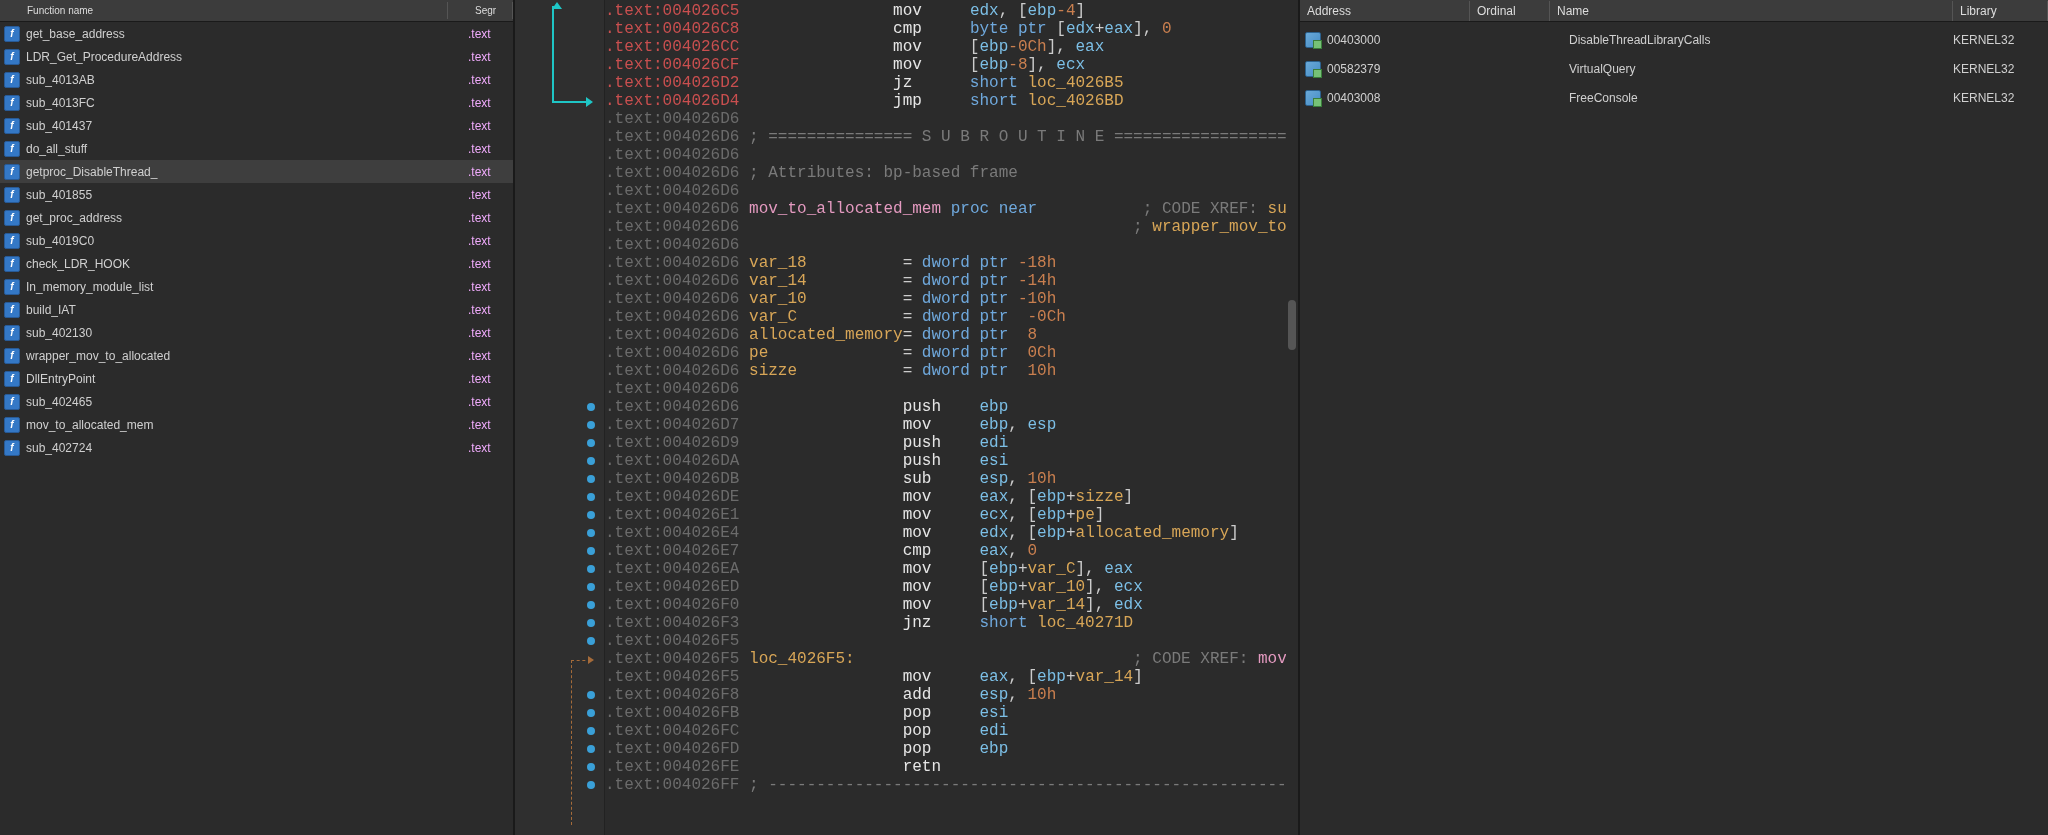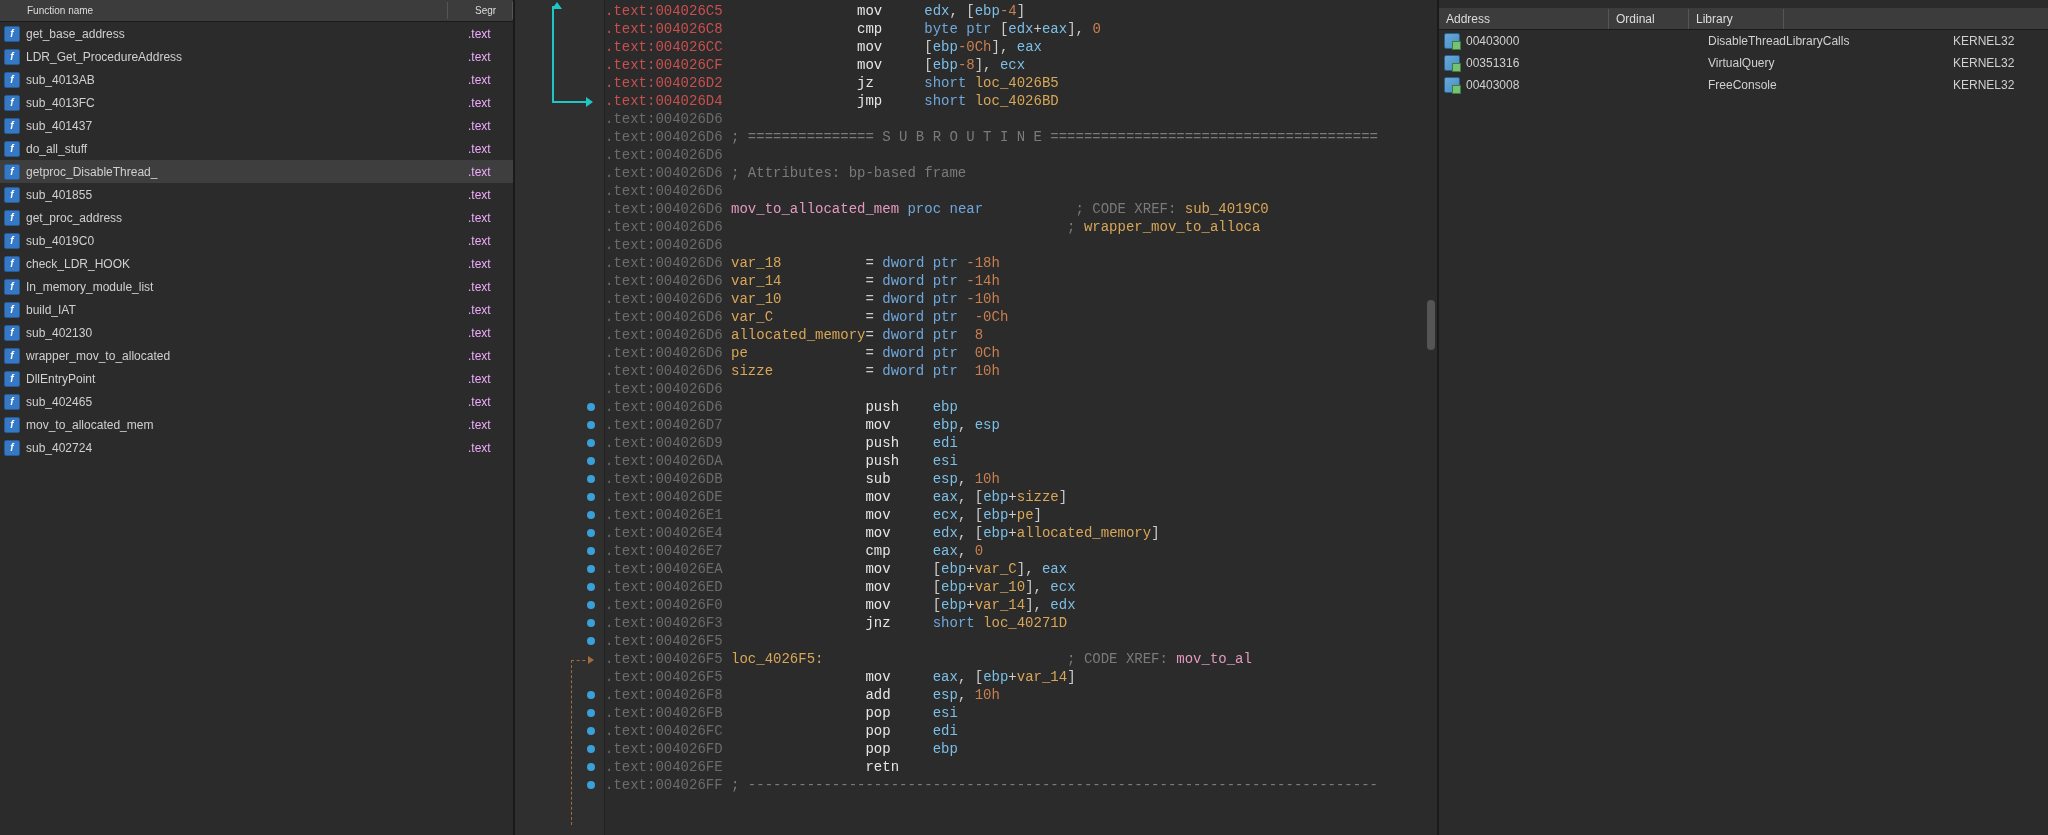--- a/index.html
+++ b/index.html
@@ -58,27 +58,27 @@
     display: flex; align-items: center; justify-content: center;
     font-size: 10px; color: #fff; font-style: italic; font-weight: bold;
     border: 1px solid #285a96;
     border-radius: 2px;
   }
   .fn-name { flex: 1; color: #d0d0d0; overflow:hidden; text-overflow:ellipsis; white-space:nowrap;}
   .fn-seg { width: 45px; color:#f0abfc; flex-shrink:0;}
 
   
   .center-panel {
-    width: 924px;
+    width: 785px;
     height: 100%;
     background: #2b2b2b;
     border-right: 2px solid #1a1a1a;
     position: relative;
     font-family: Consolas, "Courier New", monospace;
-    font-size: 14px;
+    font-size: 16px;
     line-height: 18px;
     overflow: hidden;
   }
   .gutter {
     position: absolute;
     left: 0; top: 0; bottom: 0;
     width: 90px;
     background: #2f2f2f;
     border-right: 1px solid #222;
   }
@@ -138,35 +138,35 @@
     background: #2b2b2b;
     display: flex;
     flex-direction: column;
   }
   .right-header {
     display: flex;
     background: #3c3c3c;
     border-bottom: 1px solid #1a1a1a;
     height: 22px;
     align-items:center;
-    margin-top:8px;
   }
   .right-header .hcol {
     padding: 3px 7px;
     border-right: 1px solid #555;
     color: #ddd;
   }
   .hcol-addr { width: 170px; }
   .hcol-ord  { width: 80px; }
   .hcol-name { flex: 1; }
   .hcol-lib  { width: 95px; }
   .imp-list { flex:1; }
   .imp-row {
     display: flex; align-items:center; height:22px; padding-left:5px;
     cursor:pointer;
+    margin-top:7px;
   }
   .imp-icon {
     width:16px;height:16px; margin-right:6px;
     background: linear-gradient(135deg,#6aa9d8,#468dc5);
     border:1px solid #2c618d; border-radius:2px;
     display:flex;align-items:center;justify-content:center;
     position:relative;
   }
   .imp-icon::after{
     content:""; position:absolute; right:-2px; bottom:-2px;
@@ -319,33 +319,34 @@
       </div>
   </div>
   <div class="code-body" id="code-body"><div class="code-line"><span class="addr-red">.text:004026C5</span><span>                <span class="mnem">mov</span>     <span class="reg">edx</span>, [<span class="reg">ebp</span><span class="num">-4</span>]</span></div><div class="code-line"><span class="addr-red">.text:004026C8</span><span>                <span class="mnem">cmp</span>     <span class="kw">byte ptr</span> [<span class="reg">edx</span>+<span class="reg">eax</span>], <span class="num">0</span></span></div><div class="code-line"><span class="addr-red">.text:004026CC</span><span>                <span class="mnem">mov</span>     [<span class="reg">ebp</span><span class="num">-0Ch</span>], <span class="reg">eax</span></span></div><div class="code-line"><span class="addr-red">.text:004026CF</span><span>                <span class="mnem">mov</span>     [<span class="reg">ebp</span><span class="num">-8</span>], <span class="reg">ecx</span></span></div><div class="code-line"><span class="addr-red">.text:004026D2</span><span>                <span class="mnem">jz</span>      <span class="kw">short</span> <span class="id">loc_4026B5</span></span></div><div class="code-line"><span class="addr-red">.text:004026D4</span><span>                <span class="mnem">jmp</span>     <span class="kw">short</span> <span class="id">loc_4026BD</span></span></div><div class="code-line"><span class="addr-dim">.text:004026D6</span><span></span></div><div class="code-line"><span class="addr-dim">.text:004026D6</span><span> <span class="comment">; =============== S U B R O U T I N E =======================================</span></span></div><div class="code-line"><span class="addr-dim">.text:004026D6</span><span></span></div><div class="code-line"><span class="addr-dim">.text:004026D6</span><span> <span class="comment">; Attributes: bp-based frame</span></span></div><div class="code-line"><span class="addr-dim">.text:004026D6</span><span></span></div><div class="code-line"><span class="addr-dim">.text:004026D6</span><span> <span class="id-pink">mov_to_allocated_mem</span> <span class="kw">proc near</span>           <span class="xref">; CODE XREF: </span><span class="xref-link">sub_4019C0</span></span></div><div class="code-line"><span class="addr-dim">.text:004026D6</span><span>                                         <span class="xref">; </span><span class="xref-link">wrapper_mov_to_alloca</span></span></div><div class="code-line"><span class="addr-dim">.text:004026D6</span><span></span></div><div class="code-line"><span class="addr-dim">.text:004026D6</span><span> <span class="id">var_18</span>          = <span class="kw">dword ptr</span> <span class="num">-18h</span></span></div><div class="code-line"><span class="addr-dim">.text:004026D6</span><span> <span class="id">var_14</span>          = <span class="kw">dword ptr</span> <span class="num">-14h</span></span></div><div class="code-line"><span class="addr-dim">.text:004026D6</span><span> <span class="id">var_10</span>          = <span class="kw">dword ptr</span> <span class="num">-10h</span></span></div><div class="code-line"><span class="addr-dim">.text:004026D6</span><span> <span class="id">var_C</span>           = <span class="kw">dword ptr</span>  <span class="num">-0Ch</span></span></div><div class="code-line"><span class="addr-dim">.text:004026D6</span><span> <span class="id">allocated_memory</span>= <span class="kw">dword ptr</span>  <span class="num">8</span></span></div><div class="code-line"><span class="addr-dim">.text:004026D6</span><span> <span class="id">pe</span>              = <span class="kw">dword ptr</span>  <span class="num">0Ch</span></span></div><div class="code-line"><span class="addr-dim">.text:004026D6</span><span> <span class="id">sizze</span>           = <span class="kw">dword ptr</span>  <span class="num">10h</span></span></div><div class="code-line"><span class="addr-dim">.text:004026D6</span><span></span></div><div class="code-line"><span class="addr-dim">.text:004026D6</span><span>                 <span class="mnem">push</span>    <span class="reg">ebp</span></span></div><div class="code-line"><span class="addr-dim">.text:004026D7</span><span>                 <span class="mnem">mov</span>     <span class="reg">ebp</span>, <span class="reg">esp</span></span></div><div class="code-line"><span class="addr-dim">.text:004026D9</span><span>                 <span class="mnem">push</span>    <span class="reg">edi</span></span></div><div class="code-line"><span class="addr-dim">.text:004026DA</span><span>                 <span class="mnem">push</span>    <span class="reg">esi</span></span></div><div class="code-line"><span class="addr-dim">.text:004026DB</span><span>                 <span class="mnem">sub</span>     <span class="reg">esp</span>, <span class="num">10h</span></span></div><div class="code-line"><span class="addr-dim">.text:004026DE</span><span>                 <span class="mnem">mov</span>     <span class="reg">eax</span>, [<span class="reg">ebp</span>+<span class="id">sizze</span>]</span></div><div class="code-line"><span class="addr-dim">.text:004026E1</span><span>                 <span class="mnem">mov</span>     <span class="reg">ecx</span>, [<span class="reg">ebp</span>+<span class="id">pe</span>]</span></div><div class="code-line"><span class="addr-dim">.text:004026E4</span><span>                 <span class="mnem">mov</span>     <span class="reg">edx</span>, [<span class="reg">ebp</span>+<span class="id">allocated_memory</span>]</span></div><div class="code-line"><span class="addr-dim">.text:004026E7</span><span>                 <span class="mnem">cmp</span>     <span class="reg">eax</span>, <span class="num">0</span></span></div><div class="code-line"><span class="addr-dim">.text:004026EA</span><span>                 <span class="mnem">mov</span>     [<span class="reg">ebp</span>+<span class="id">var_C</span>], <span class="reg">eax</span></span></div><div class="code-line"><span class="addr-dim">.text:004026ED</span><span>                 <span class="mnem">mov</span>     [<span class="reg">ebp</span>+<span class="id">var_10</span>], <span class="reg">ecx</span></span></div><div class="code-line"><span class="addr-dim">.text:004026F0</span><span>                 <span class="mnem">mov</span>     [<span class="reg">ebp</span>+<span class="id">var_14</span>], <span class="reg">edx</span></span></div><div class="code-line"><span class="addr-dim">.text:004026F3</span><span>                 <span class="mnem">jnz</span>     <span class="kw">short</span> <span class="id">loc_40271D</span></span></div><div class="code-line"><span class="addr-dim">.text:004026F5</span><span></span></div><div class="code-line"><span class="addr-dim">.text:004026F5</span><span> <span class="label">loc_4026F5:</span>                             <span class="xref">; CODE XREF: </span><span class="id-pink">mov_to_al</span></span></div><div class="code-line"><span class="addr-dim">.text:004026F5</span><span>                 <span class="mnem">mov</span>     <span class="reg">eax</span>, [<span class="reg">ebp</span>+<span class="id">var_14</span>]</span></div><div class="code-line"><span class="addr-dim">.text:004026F8</span><span>                 <span class="mnem">add</span>     <span class="reg">esp</span>, <span class="num">10h</span></span></div><div class="code-line"><span class="addr-dim">.text:004026FB</span><span>                 <span class="mnem">pop</span>     <span class="reg">esi</span></span></div><div class="code-line"><span class="addr-dim">.text:004026FC</span><span>                 <span class="mnem">pop</span>     <span class="reg">edi</span></span></div><div class="code-line"><span class="addr-dim">.text:004026FD</span><span>                 <span class="mnem">pop</span>     <span class="reg">ebp</span></span></div><div class="code-line"><span class="addr-dim">.text:004026FE</span><span>                 <span class="mnem">retn</span></span></div><div class="code-line"><span class="addr-dim">.text:004026FF</span><span> <span class="comment">; ---------------------------------------------------------------------------</span></span></div></div>
   <div class="scrollbar-thumb"></div>
 </div>
 
 <div class="right-panel">
   <div class="right-header">
     <div class="hcol hcol-addr">Address</div>
     <div class="hcol hcol-ord">Ordinal</div>
+    <div class="hcol hcol-name">Name</div>
     <div class="hcol hcol-lib">Library</div>
   </div>
   <div class="imp-list" id="imp-list">
       <div class="imp-row">
         <span class="imp-icon"></span>
         <span class="imp-addr">00403000</span>
         <span class="imp-ord"></span>
         <span class="imp-name">DisableThreadLibraryCalls</span>
         <span class="imp-lib">KERNEL32</span>
       </div>
       <div class="imp-row">
         <span class="imp-icon"></span>
-        <span class="imp-addr">00351316</span>
+        <span class="imp-addr">00582379</span>
         <span class="imp-ord"></span>
         <span class="imp-name">VirtualQuery</span>
         <span class="imp-lib">KERNEL32</span>
       </div>
       <div class="imp-row">
         <span class="imp-icon"></span>
         <span class="imp-addr">00403008</span>
         <span class="imp-ord"></span>
         <span class="imp-name">FreeConsole</span>
         <span class="imp-lib">KERNEL32</span>

